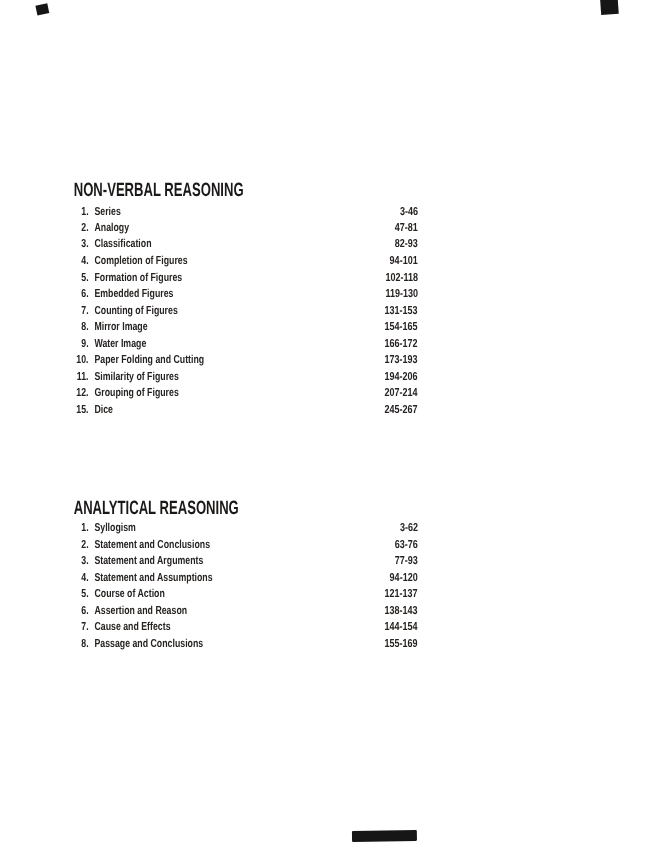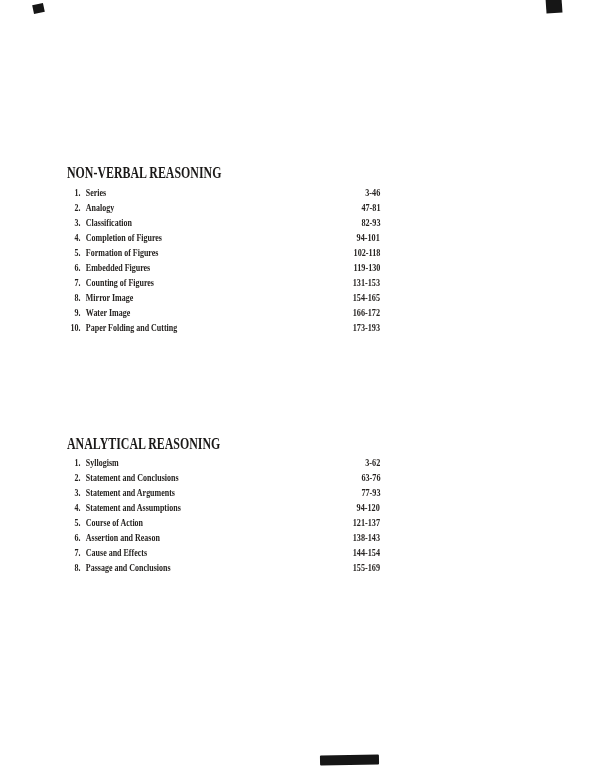--- a/index.html
+++ b/index.html
@@ -12,23 +12,23 @@
   }
   .page { position: absolute; inset: 0; background: #ffffff; }
 
   
   .scan-mark { position: absolute; background: #161616; }
   .mark-tl { left: 33px; top: 4px; width: 11px; height: 9px; transform: rotate(-12deg); }
   .mark-tr { left: 546px; top: -2px; width: 16px; height: 15px; transform: rotate(-4deg); }
   .mark-bottom { left: 320px; top: 755px; width: 59px; height: 10px; transform: rotate(-1deg); border-radius: 1px; }
 
   
-  .toc-section { position: absolute; left: 60px; width: 320px; font-family: Liberation Serif, serif; }
+  .toc-section { position: absolute; left: 60px; width: 320px; }
   .sec-0 { top: 162px; }
-  .sec-1 { top: 433px; }
+  .sec-1 { top: 451px; }
 
   .toc-heading {
     margin: 0 0 0 7px;
     font-size: 17.5px;
     font-weight: bold;
     line-height: 20px;
     color: #1b1918;
     transform: scaleX(0.68);
     transform-origin: 0 50%;
     white-space: nowrap;
@@ -137,20 +137,41 @@
     </span>
     <span class="pages">166-172</span>
   </div>
         <div class="toc-row">
     <span class="row-left">
       <span class="num">10.</span>
       <span class="label">Paper Folding and Cutting</span>
     </span>
     <span class="pages">173-193</span>
   </div>
+        <div class="toc-row">
+    <span class="row-left">
+      <span class="num">11.</span>
+      <span class="label">Similarity of Figures</span>
+    </span>
+    <span class="pages">194-206</span>
+  </div>
+        <div class="toc-row">
+    <span class="row-left">
+      <span class="num">12.</span>
+      <span class="label">Grouping of Figures</span>
+    </span>
+    <span class="pages">207-214</span>
+  </div>
+        <div class="toc-row">
+    <span class="row-left">
+      <span class="num">15.</span>
+      <span class="label">Dice</span>
+    </span>
+    <span class="pages">245-267</span>
+  </div>
       </div>
   </section>
 
   <section class="toc-section sec-1">
     <h2 class="toc-heading">ANALYTICAL REASONING</h2>
     <div class="toc-list">
         <div class="toc-row">
     <span class="row-left">
       <span class="num">1.</span>
       <span class="label">Syllogism</span>

